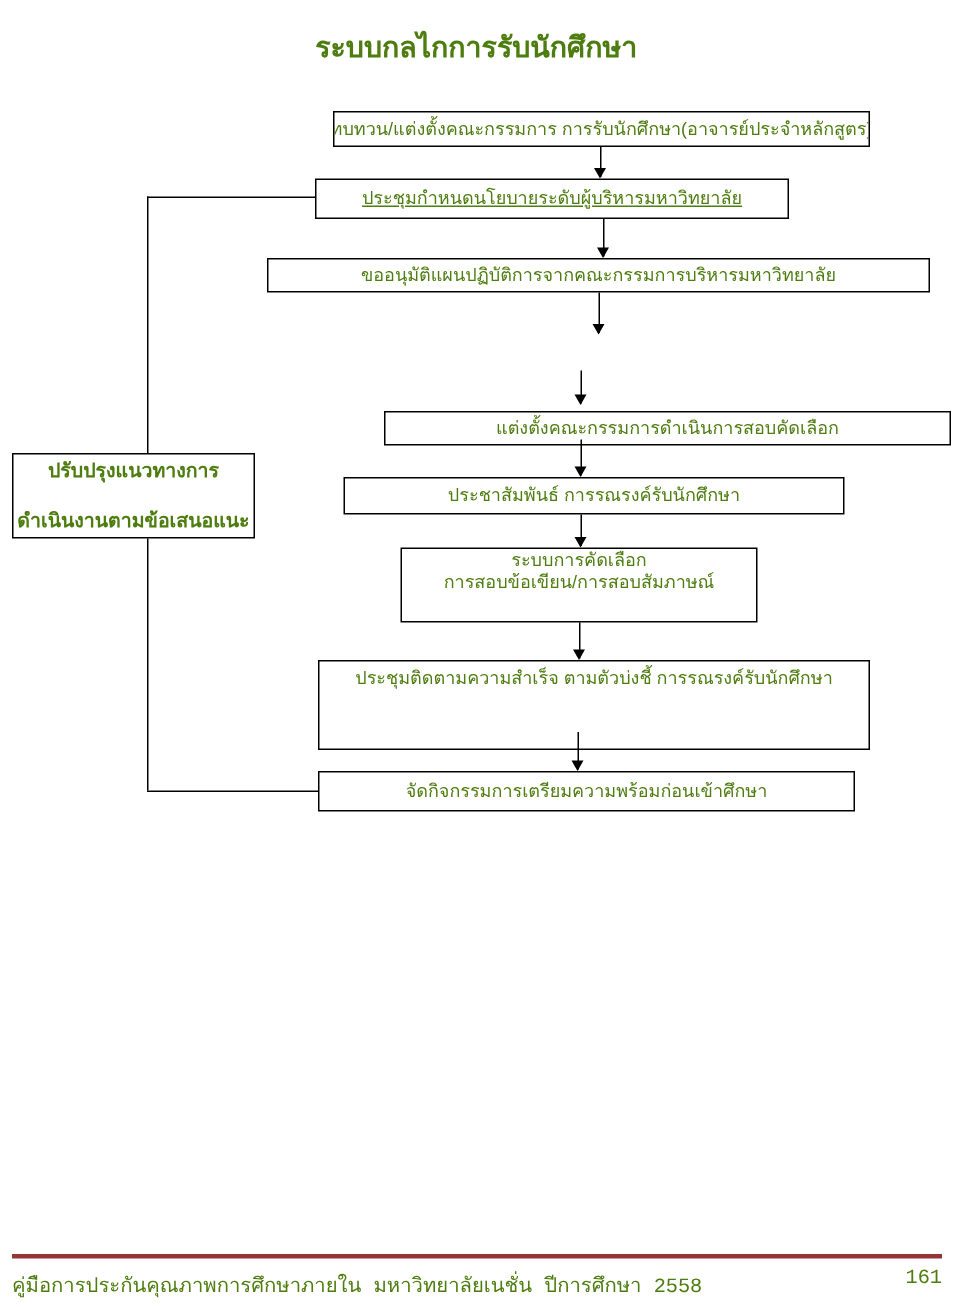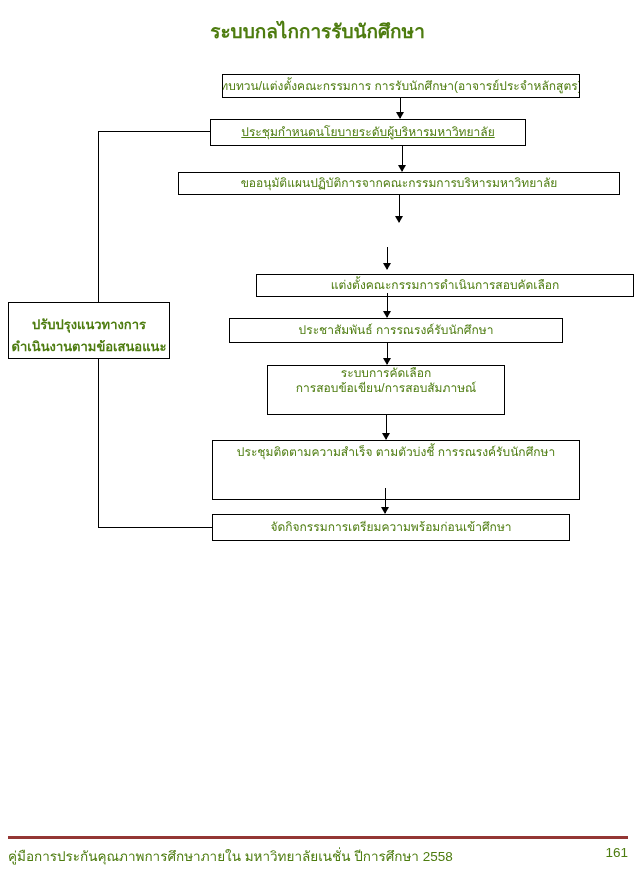--- a/index.html
+++ b/index.html
@@ -55,21 +55,21 @@
         align-items: flex-start; padding-top: 4px; }
   .b9 { left: 212px; top: 514px; width: 358px; height: 27px; }
   .side-box {
     position: absolute;
     left: 8px; top: 302px; width: 162px; height: 57px;
     border: 1px solid #000000;
     box-sizing: border-box;
     display: flex;
     flex-direction: column;
     align-items: center;
-    justify-content: flex-end;
+    justify-content: space-between;
     text-align: center;
     font-size: 13px;
     font-weight: bold;
     line-height: 1.7;
     background: #ffffff;
   }
   .arrow {
     position: absolute;
     width: 1px;
     background: #000000;
@@ -108,20 +108,21 @@
   }
   .footer {
     position: absolute;
     left: 8px; top: 845px;
     width: 620px;
     display: flex;
     justify-content: space-between;
     align-items: flex-start;
     font-size: 13.5px;
     white-space: nowrap;
+    font-family: Liberation Mono, monospace;
   }
 </style>
 </head>
 <body>
 
 <div class="page">
 
   <h1 class="title">ระบบกลไกการรับนักศึกษา</h1>
 
   <div class="box b1">

